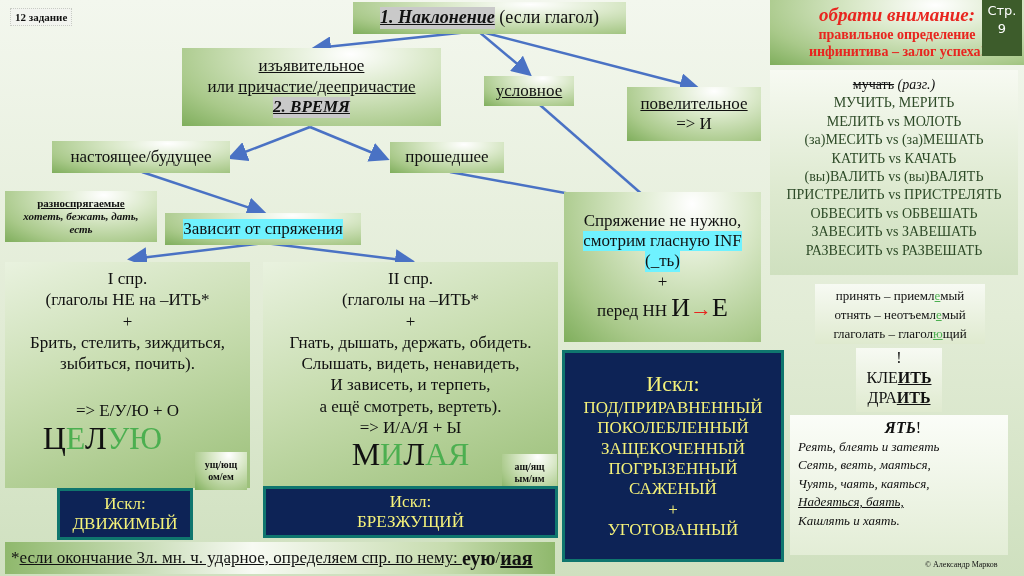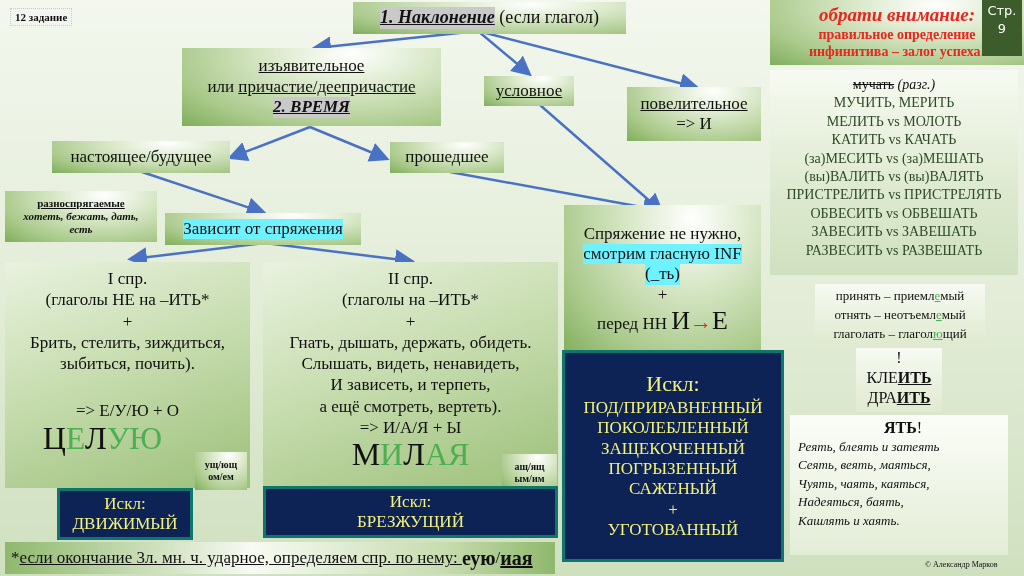--- a/index.html
+++ b/index.html
@@ -102,21 +102,21 @@
 <div class="gbox" style="left:5px; top:191px; width:152px; height:51px; font-size:11px; font-weight:bold;">
   <span class="u">разноспрягаемые</span>
   <span style="font-style:italic;">хотеть, бежать, дать,</span>
   <span style="font-style:italic;">есть</span>
 </div>
 
 <div class="gbox" style="left:165px; top:213px; width:196px; height:32px; font-size:17px;">
   <span class="hl-cyan">Зависит от спряжения</span>
 </div>
 
-<div class="gbox" style="left:564px; top:205px; width:197px; height:150px; font-size:17px;">
+<div class="gbox" style="left:564px; top:192px; width:197px; height:150px; font-size:17px;">
   <span>Спряжение не нужно,</span>
   <span class="hl-cyan">смотрим гласную INF</span>
   <span class="hl-cyan">(_ть)</span>
   <span>+</span>
   <span>
     <span style="white-space:pre;">перед НН </span><span style="font-size:26px;">И</span><span style="color:#e8251f; font-size:22px; font-weight:bold;">→</span><span style="font-size:26px;">Е</span>
   </span>
 </div>
 
 <div class="gbox2" style="left:5px; top:262px; width:245px; height:226px; font-size:17px; padding-top:6px; line-height:1.25;">
@@ -191,22 +191,22 @@
   <div>9</div>
 </div>
 
 <div class="abs" style="left:770px; top:70px; width:248px; height:205px; text-align:center; font-size:14px; line-height:18.4px; padding-top:6px;
             background: linear-gradient(180deg, #f7faf2 0%, #dde9cf 60%, #cfe0bf 100%);">
   <div>
     <span style="text-decoration:line-through;">мучать</span><span style="font-style:italic; white-space:pre;"> (разг.)</span>
   </div>
   <div class="dgreen">МУЧИТЬ, МЕРИТЬ</div>
   <div class="dgreen">МЕЛИТЬ vs МОЛОТЬ</div>
+  <div class="dgreen">(за)МЕСИТЬ vs (за)МЕШАТЬ</div>
   <div class="dgreen">КАТИТЬ vs КАЧАТЬ</div>
-  <div class="dgreen">(за)МЕСИТЬ vs (за)МЕШАТЬ</div>
   <div class="dgreen">(вы)ВАЛИТЬ vs (вы)ВАЛЯТЬ</div>
   <div class="dgreen">ПРИСТРЕЛИТЬ vs ПРИСТРЕЛЯТЬ</div>
   <div class="dgreen">ОБВЕСИТЬ vs ОБВЕШАТЬ</div>
   <div class="dgreen">ЗАВЕСИТЬ vs ЗАВЕШАТЬ</div>
   <div class="dgreen">РАЗВЕСИТЬ vs РАЗВЕШАТЬ</div>
 </div>
 
 <div class="abs" style="left:815px; top:284px; width:170px; height:60px; text-align:center; font-size:13px; line-height:19px; padding-top:2px;
             background: linear-gradient(180deg, #f7faf3 0%, #dfeacf 100%);">
   <div><span>принять – приемл</span><span class="u light">е</span><span>мый</span></div>
@@ -217,22 +217,22 @@
 <div class="abs" style="left:856px; top:348px; width:86px; height:64px; text-align:center; font-size:16px; line-height:20px;
             background: linear-gradient(180deg, #f7faf3 0%, #dfeacf 100%);">
   <div>!</div>
   <div><span>КЛЕ</span><span class="u" style="font-weight:bold;">ИТЬ</span></div>
   <div><span>ДРА</span><span class="u" style="font-weight:bold;">ИТЬ</span></div>
 </div>
 
 <div class="abs" style="left:790px; top:415px; width:218px; height:140px; font-size:13px; line-height:18.5px; padding:4px 0 0 8px;
             background: linear-gradient(180deg, #fbfdf8 0%, #e3edd6 100%);">
   <div style="text-align:center; font-size:16px;">
-    <span style="font-weight:bold; text-align:center;">ЯТЬ</span><span>!</span>
+    <span style="font-weight:bold; font-style:italic;text-align:center;">ЯТЬ</span><span>!</span>
   </div>
   <div style="font-style:italic;">Реять, блеять и затеять</div>
   <div style="font-style:italic;">Сеять, веять, маяться,</div>
   <div style="font-style:italic;">Чуять, чаять, каяться,</div>
-  <div style="font-style:italic;">Надеяться, баять,</div>
+  <div style="font-style:italic;text-decoration:underline;">Надеяться, баять,</div>
   <div style="font-style:italic;">Кашлять и хаять.</div>
 </div>
 
 <div class="abs" style="left:925px; top:560px; font-size:8px;">© Александр Марков</div>
 
 </body></html>

